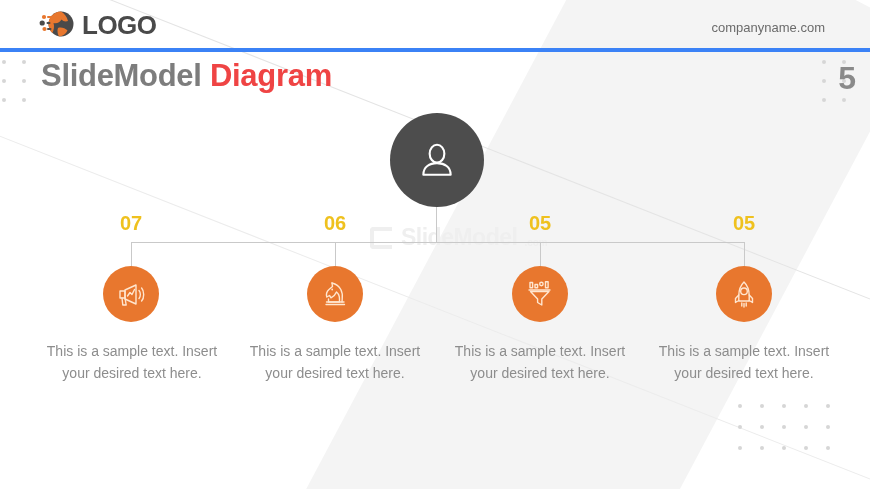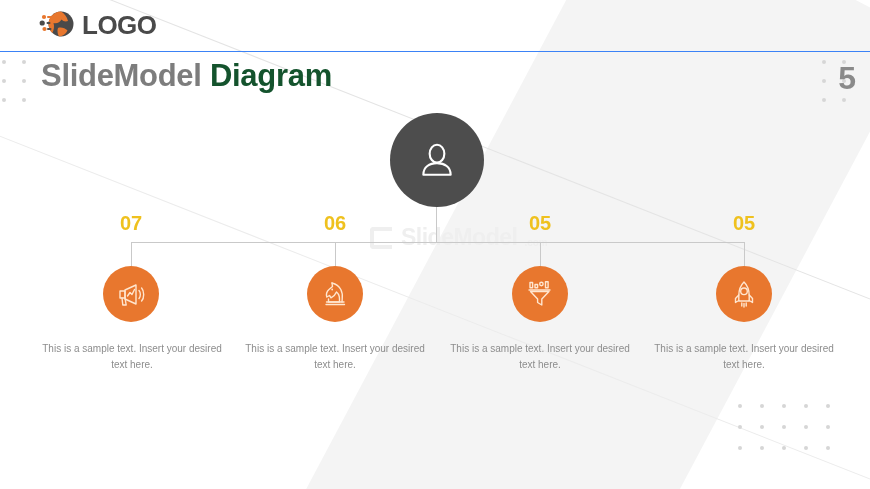--- a/index.html
+++ b/index.html
@@ -50,21 +50,21 @@
     transform-origin: left top;
     pointer-events: none;
   }
 
   
   .header {
     position: absolute;
     top: 0; left: 0;
     width: 870px;
     height: 52px;
-    border-bottom: 1px solid #3b82f6;
+    border-bottom: 4px solid #3b82f6;
     box-sizing: border-box;
   }
   .logo-wrap {
     position: absolute;
     top: 8px;
     left: 38px;
     display: flex;
     align-items: center;
     gap: 6px;
   }
@@ -88,21 +88,21 @@
   .title {
     position: absolute;
     top: 58px;
     left: 41px;
     font-size: 31px;
     font-weight: bold;
     letter-spacing: -0.3px;
     white-space: nowrap;
   }
   .title .t1 { color: #7d7d7d; }
-  .title .t2 { color: #14532d; }
+  .title .t2 { color: #ef4444; }
 
   
   .dotgrid { position: absolute; display: grid; pointer-events: none; }
   .dot {
     width: 4px; height: 4px;
     border-radius: 50%;
     background: #d6d6d6;
   }
   #dots-left {
     top: 60px; left: 2px;
@@ -206,21 +206,21 @@
     color: #efc11e;
     width: 60px;
     text-align: center;
   }
 
   .leaf-text {
     position: absolute;
     top: 341px;
     width: 180px;
     text-align: center;
-    font-size: 10px;
+    font-size: 14px;
     line-height: 1.55;
     color: #8d8d8d;
   }
 </style>
 </head>
 <body>
 
 <div id="slide">
 
   <div class="bg-band"></div>
@@ -235,20 +235,21 @@
         <path d="M20 20 C23 19 27 20 29.5 22.5 C27.8 26 24.6 28.3 21 28.5 C19.5 26 19 22.5 20 20 Z" fill="#e8772e"></path>
         <circle cx="6" cy="9" r="2.1" fill="#e8772e"></circle>
         <circle cx="4.2" cy="15" r="2.6" fill="#4a4a4a"></circle>
         <circle cx="6.5" cy="21" r="2.1" fill="#e8772e"></circle>
         <rect x="9" y="8" width="4.5" height="2" rx="1" fill="#e8772e"></rect>
         <rect x="8.5" y="14" width="4" height="2" rx="1" fill="#4a4a4a"></rect>
         <rect x="9" y="20" width="4.5" height="2" rx="1" fill="#4a4a4a"></rect>
       </svg>
       <span class="logo-text">LOGO</span>
     </div>
+    <div class="company-url">companyname.com</div>
   </div>
 
   <div class="title">
     <span class="t1">SlideModel</span>
     <span class="t2">Diagram</span>
   </div>
 
   <div class="dotgrid" id="dots-left">
     <span class="dot"></span>
       <span class="dot"></span>

